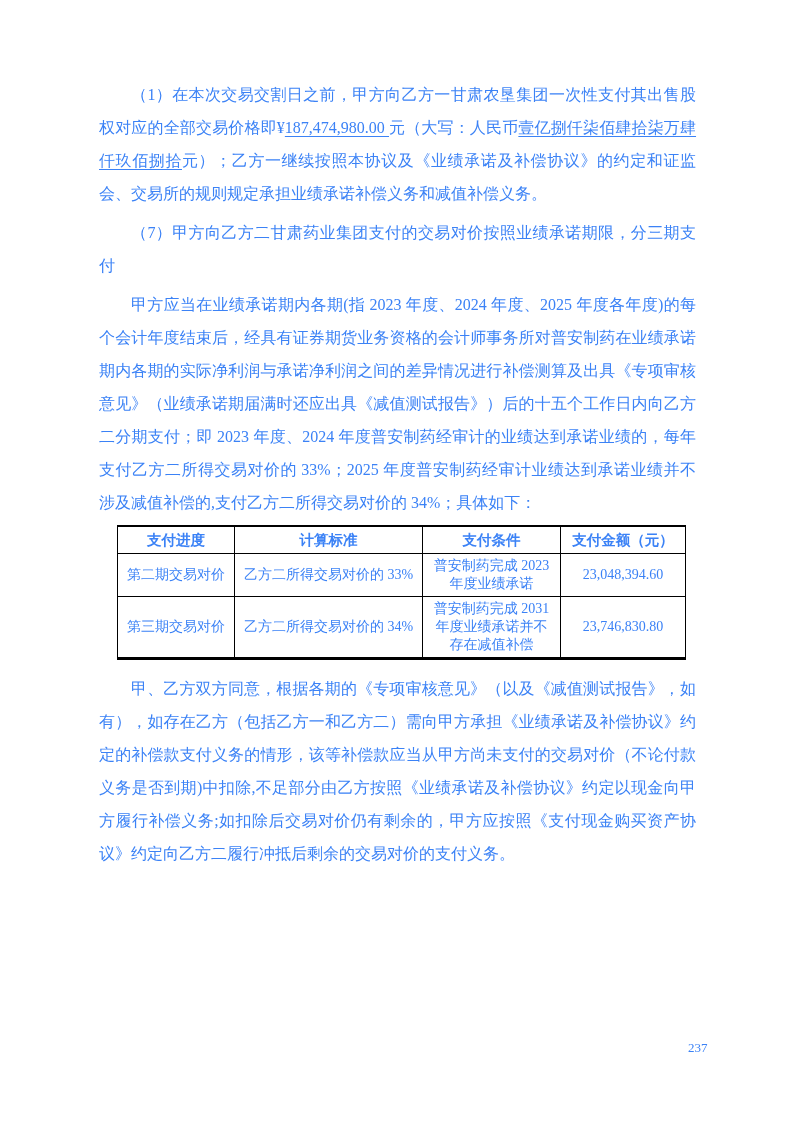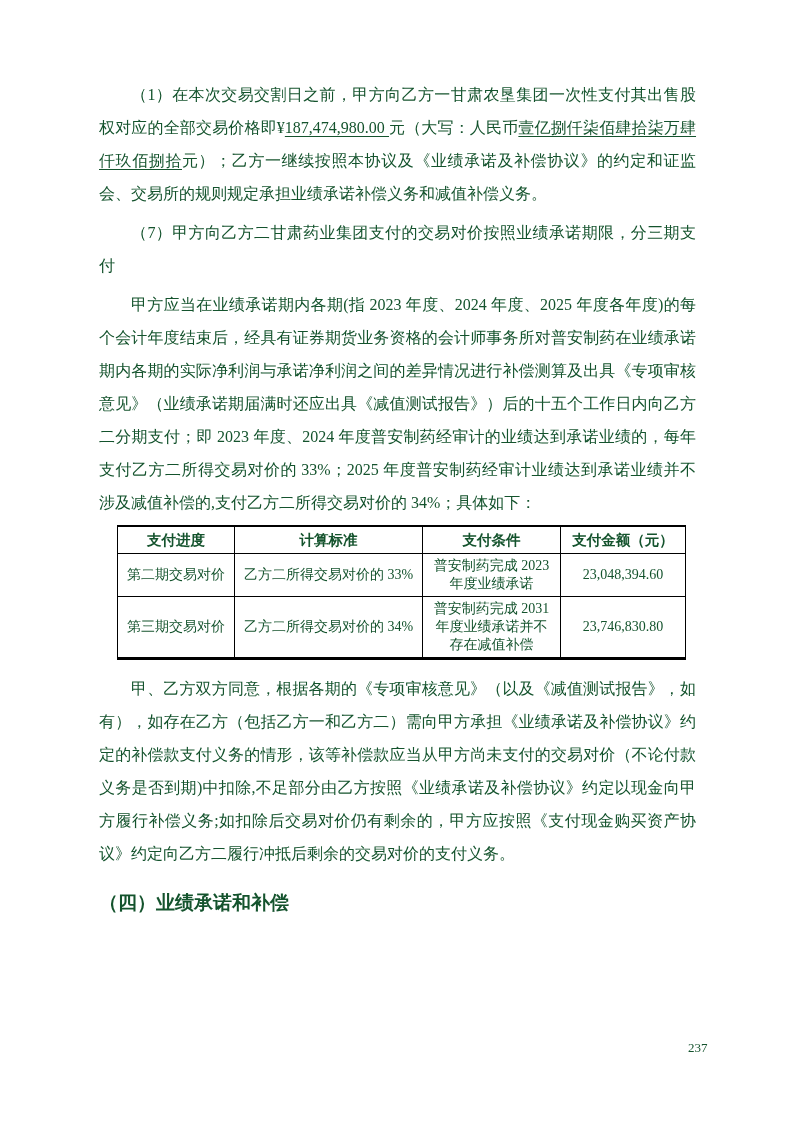--- a/index.html
+++ b/index.html
@@ -5,21 +5,21 @@
   html, body {
     margin: 0;
     padding: 0;
     background: #ffffff;
   }
   .page {
     position: relative;
     width: 793px;
     height: 1122px;
     background: #ffffff;
-    color: #14532d;
+    color: #3b82f6;
     font-family: "Liberation Serif", "DejaVu Serif", serif;
     box-sizing: border-box;
     padding: 78px 97px 0 99px;
     overflow: hidden;
   }
   .para {
     margin: 0 0 6px 0;
     font-size: 16px;
     line-height: 33px;
     text-align: justify;
@@ -110,17 +110,16 @@
         <td>乙方二所得交易对价的 34%</td>
         <td>普安制药完成 2031 年度业绩承诺并不存在减值补偿</td>
         <td>23,746,830.80</td>
       </tr>
     </tbody>
   </table>
 
   <p class="para">甲、乙方双方同意，根据各期的《专项审核意见》（以及《减值测试报告》，如有），如存在乙方（包括乙方一和乙方二）需向甲方承担《业绩承诺及补偿协议》约定的补偿款支付义务的情形，该等补偿款应当从甲方尚未支付的交易对价（不论付款义务是否到期)中扣除,不足部分由乙方按照《业绩承诺及补偿协议》约定以现金向甲方履行补偿义务;如扣除后交易对价仍有剩余的，甲方应按照《支付现金购买资产协议》约定向乙方二履行冲抵后剩余的交易对价的支付义务。</p>
 
 
-  <h2 class="section-heading">（四）业绩承诺和补偿</h2>
 
   <div class="page-number">237</div>
 
 </div>
 
 </body></html>

